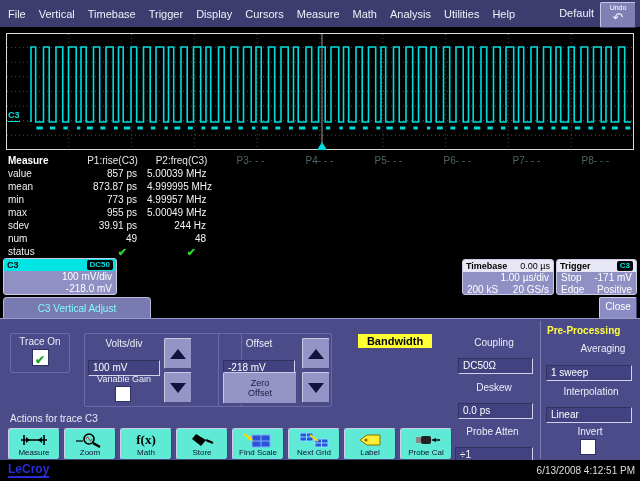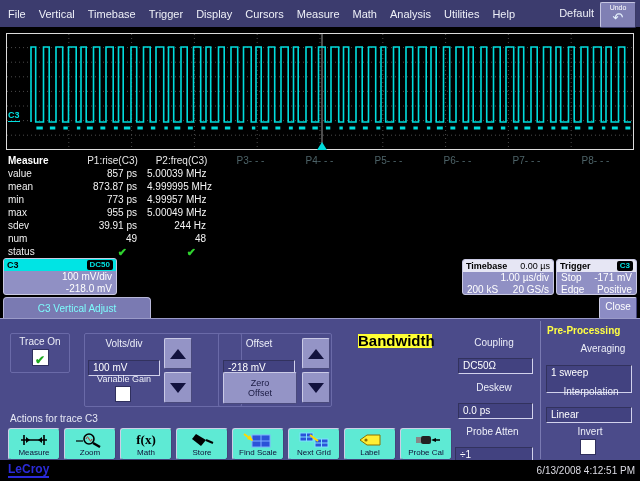--- a/index.html
+++ b/index.html
@@ -58,21 +58,21 @@
   .dlabel{color:#eceef8;font-size:10px;text-align:center;white-space:nowrap;}
   .dfield{box-sizing:border-box;background:#424280;border:1px solid;border-color:#32325e #d2d2ec #d2d2ec #32325e;
     color:#fff;font-size:10px;padding:1px 0 0 4px;white-space:nowrap;margin-top:8px;}
   .checkbox{background:#fff;border:1px solid #30305e;box-sizing:border-box;text-align:center;}
   .checkbox .chk{visibility:hidden;color:#1fa81f;font-weight:bold;font-size:12px;line-height:14px;}
   .checkbox.checked .chk{visibility:visible;}
   .arrow-btn{background:#9494c6;border:1px solid;border-color:#cacae6 #4a4a7c #4a4a7c #cacae6;border-radius:2px;
     display:flex;align-items:center;justify-content:center;}
   .tri-up{width:0;height:0;border-left:8px solid transparent;border-right:8px solid transparent;border-bottom:10px solid #12123e;}
   .tri-down{width:0;height:0;border-left:8px solid transparent;border-right:8px solid transparent;border-top:10px solid #12123e;}
-  #bw-label{background:#ffff33;color:#000;font-weight:bold;font-size:15px;text-align:center;line-height:14px;}
+  #bw-label{background:#ffff33;color:#000;font-weight:bold;font-size:11px;text-align:center;line-height:14px;}
   .yellow-title{color:#ffff44;font-size:10px;font-weight:bold;}
   #zero-btn{background:#9494c6;border:1px solid;border-color:#cacae6 #4a4a7c #4a4a7c #cacae6;border-radius:2px;
     color:#1a1a42;font-size:9px;text-align:center;display:flex;align-items:center;justify-content:center;line-height:10px;}
   #vsep{background:#7a7ab2;width:1px;}
   #actions-label{color:#e8eaf6;font-size:10px;}
 
   
   #toolbar{left:8px;top:109px;display:flex;gap:4px;}
   .tb-btn{width:52px;height:32px;background:#5eead4;border:1px solid;border-color:#cdcde6 #44447a #44447a #cdcde6;
     border-radius:3px;box-sizing:border-box;display:flex;flex-direction:column;align-items:center;justify-content:flex-end;padding-bottom:1px;}
@@ -298,21 +298,21 @@
       <div class="dlabel abs" style="left:455px;top:63px;width:78px;">Deskew</div>
       <div class="dfield abs" style="left:458px;top:76px;width:75px;height:16px;">0.0 ps</div>
 
       <div class="dlabel abs" style="left:450px;top:107px;width:85px;">Probe Atten</div>
       <div class="dfield abs" style="left:455px;top:120px;width:78px;height:16px;">÷1</div>
 
       <div id="vsep" class="abs" style="left:540px;top:2px;height:138px;"></div>
 
       <div class="abs yellow-title" style="left:547px;top:6px;">Pre-Processing</div>
       <div class="dlabel abs" style="left:562px;top:24px;width:82px;">Averaging</div>
-      <div class="dfield abs" style="left:546px;top:38px;width:86px;height:28px;">1 sweep</div>
+      <div class="dfield abs" style="left:546px;top:38px;width:86px;height:16px;">1 sweep</div>
       <div class="dlabel abs" style="left:548px;top:67px;width:86px;">Interpolation</div>
       <div class="dfield abs" style="left:546px;top:80px;width:86px;height:16px;">Linear</div>
       <div class="dlabel abs" style="left:560px;top:107px;width:60px;">Invert</div>
       <div class="checkbox abs" style="left:580px;top:120px;width:16px;height:16px;" id="invert-cb"><span class="chk">✔</span></div>
 
       <div id="actions-label" class="abs" style="left:10px;top:94px;">Actions for trace C3</div>
 
       <div id="toolbar" class="abs">
           <div class="tb-btn">
             <div class="tb-icon">

